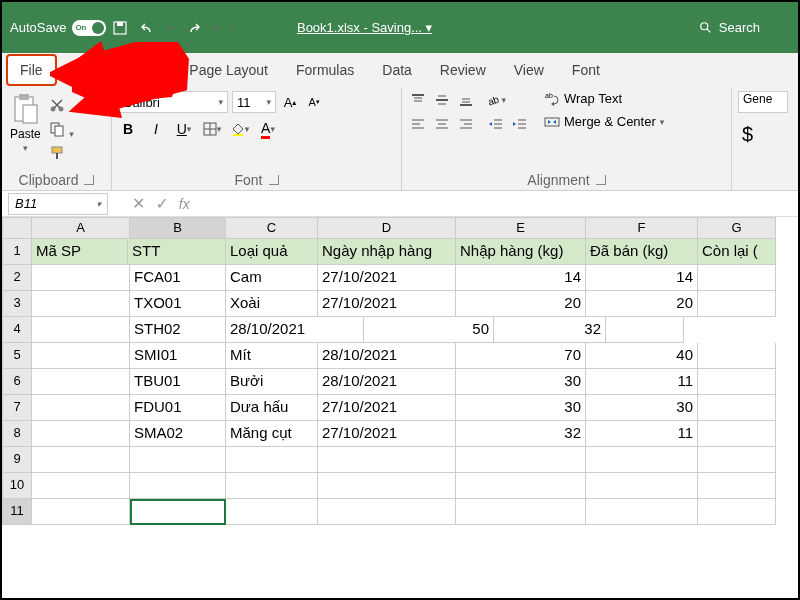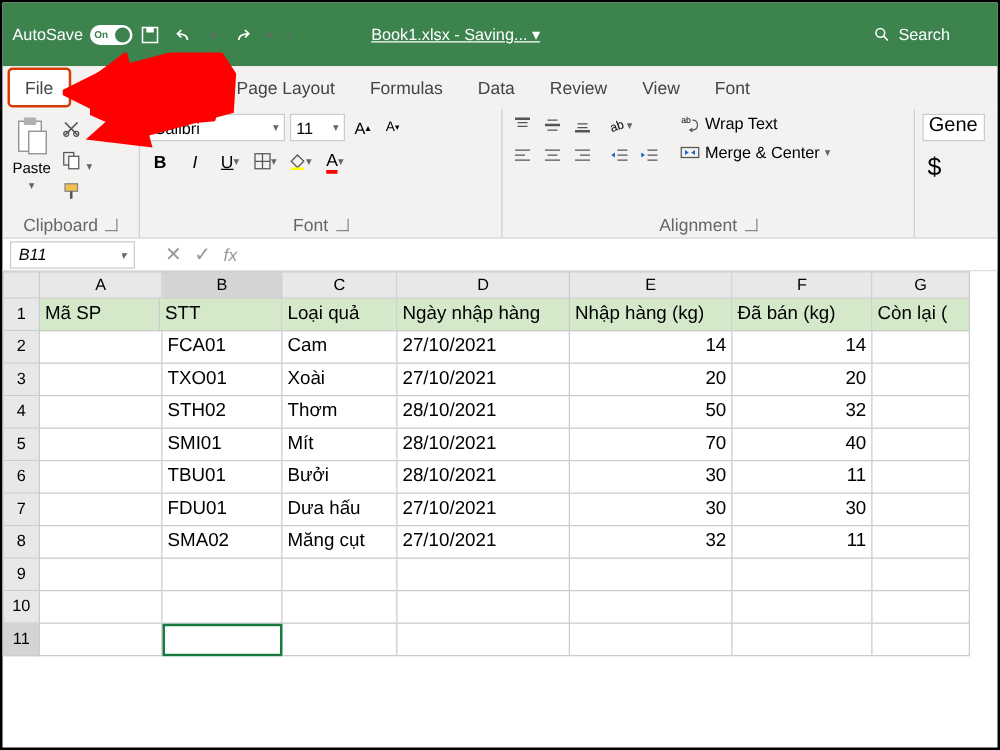--- a/index.html
+++ b/index.html
@@ -32,21 +32,21 @@
 .font-bottom { display: flex; gap: 8px; align-items: center; margin-top: 6px; }
 .fbtn { width: 20px; height: 20px; display: inline-flex; align-items: center; justify-content: center; font-size: 14px; }
 
 .align-rows { display: flex; flex-direction: column; gap: 6px; }
 .align-row { display: flex; gap: 4px; }
 .abtn { width: 20px; height: 18px; display: inline-flex; align-items: center; justify-content: center; }
 .wrap-merge { display: flex; flex-direction: column; gap: 8px; font-size: 13px; padding-left: 8px; }
 .wm-item { display: flex; align-items: center; gap: 4px; }
 
 .number-group .currency { font-size: 20px; padding: 4px; }
-.gen-select { width: 50px; height: 22px; border: 1px solid #ccc; background: #fff; font-size: 16px; padding: 0 4px; overflow: hidden; }
+.gen-select { width: 50px; height: 22px; border: 1px solid #ccc; background: #fff; font-size: 12px; padding: 0 4px; overflow: hidden; }
 
 .namebox-row { height: 26px; background: #fff; display: flex; align-items: center; border-bottom: 1px solid #e0e0e0; }
 .namebox { width: 100px; height: 22px; border: 1px solid #ccc; margin-left: 6px; display: flex; align-items: center; justify-content: space-between; padding: 0 6px; font-size: 13px; font-style: italic; }
 .fx-icons { display: flex; gap: 10px; margin-left: 24px; align-items: center; color: #999; }
 .fx-label { font-style: italic; font-size: 14px; }
 
 .grid-area { position: relative; }
 .col-headers { display: flex; height: 22px; }
 .corner { width: 30px; background: #e8e8e8; border: 1px solid #ccc; }
 .colh { background: #e8e8e8; border: 1px solid #ccc; border-left: none; text-align: center; font-size: 13px; line-height: 20px; }
@@ -377,21 +377,20 @@
         <div class="cell cw-C">Xoài</div>
         <div class="cell cw-D">27/10/2021</div>
         <div class="cell cw-E num">20</div>
         <div class="cell cw-F num">20</div>
         <div class="cell cw-G"></div>
       </div>
       <div class="data-row">
         <div class="rowh">4</div>
         <div class="cell cw-A"></div>
         <div class="cell cw-B">STH02</div>
-        <div class="cell cw-C">Thơm</div>
         <div class="cell cw-D">28/10/2021</div>
         <div class="cell cw-E num">50</div>
         <div class="cell cw-F num">32</div>
         <div class="cell cw-G"></div>
       </div>
       <div class="data-row">
         <div class="rowh">5</div>
         <div class="cell cw-A"></div>
         <div class="cell cw-B">SMI01</div>
         <div class="cell cw-C">Mít</div>

